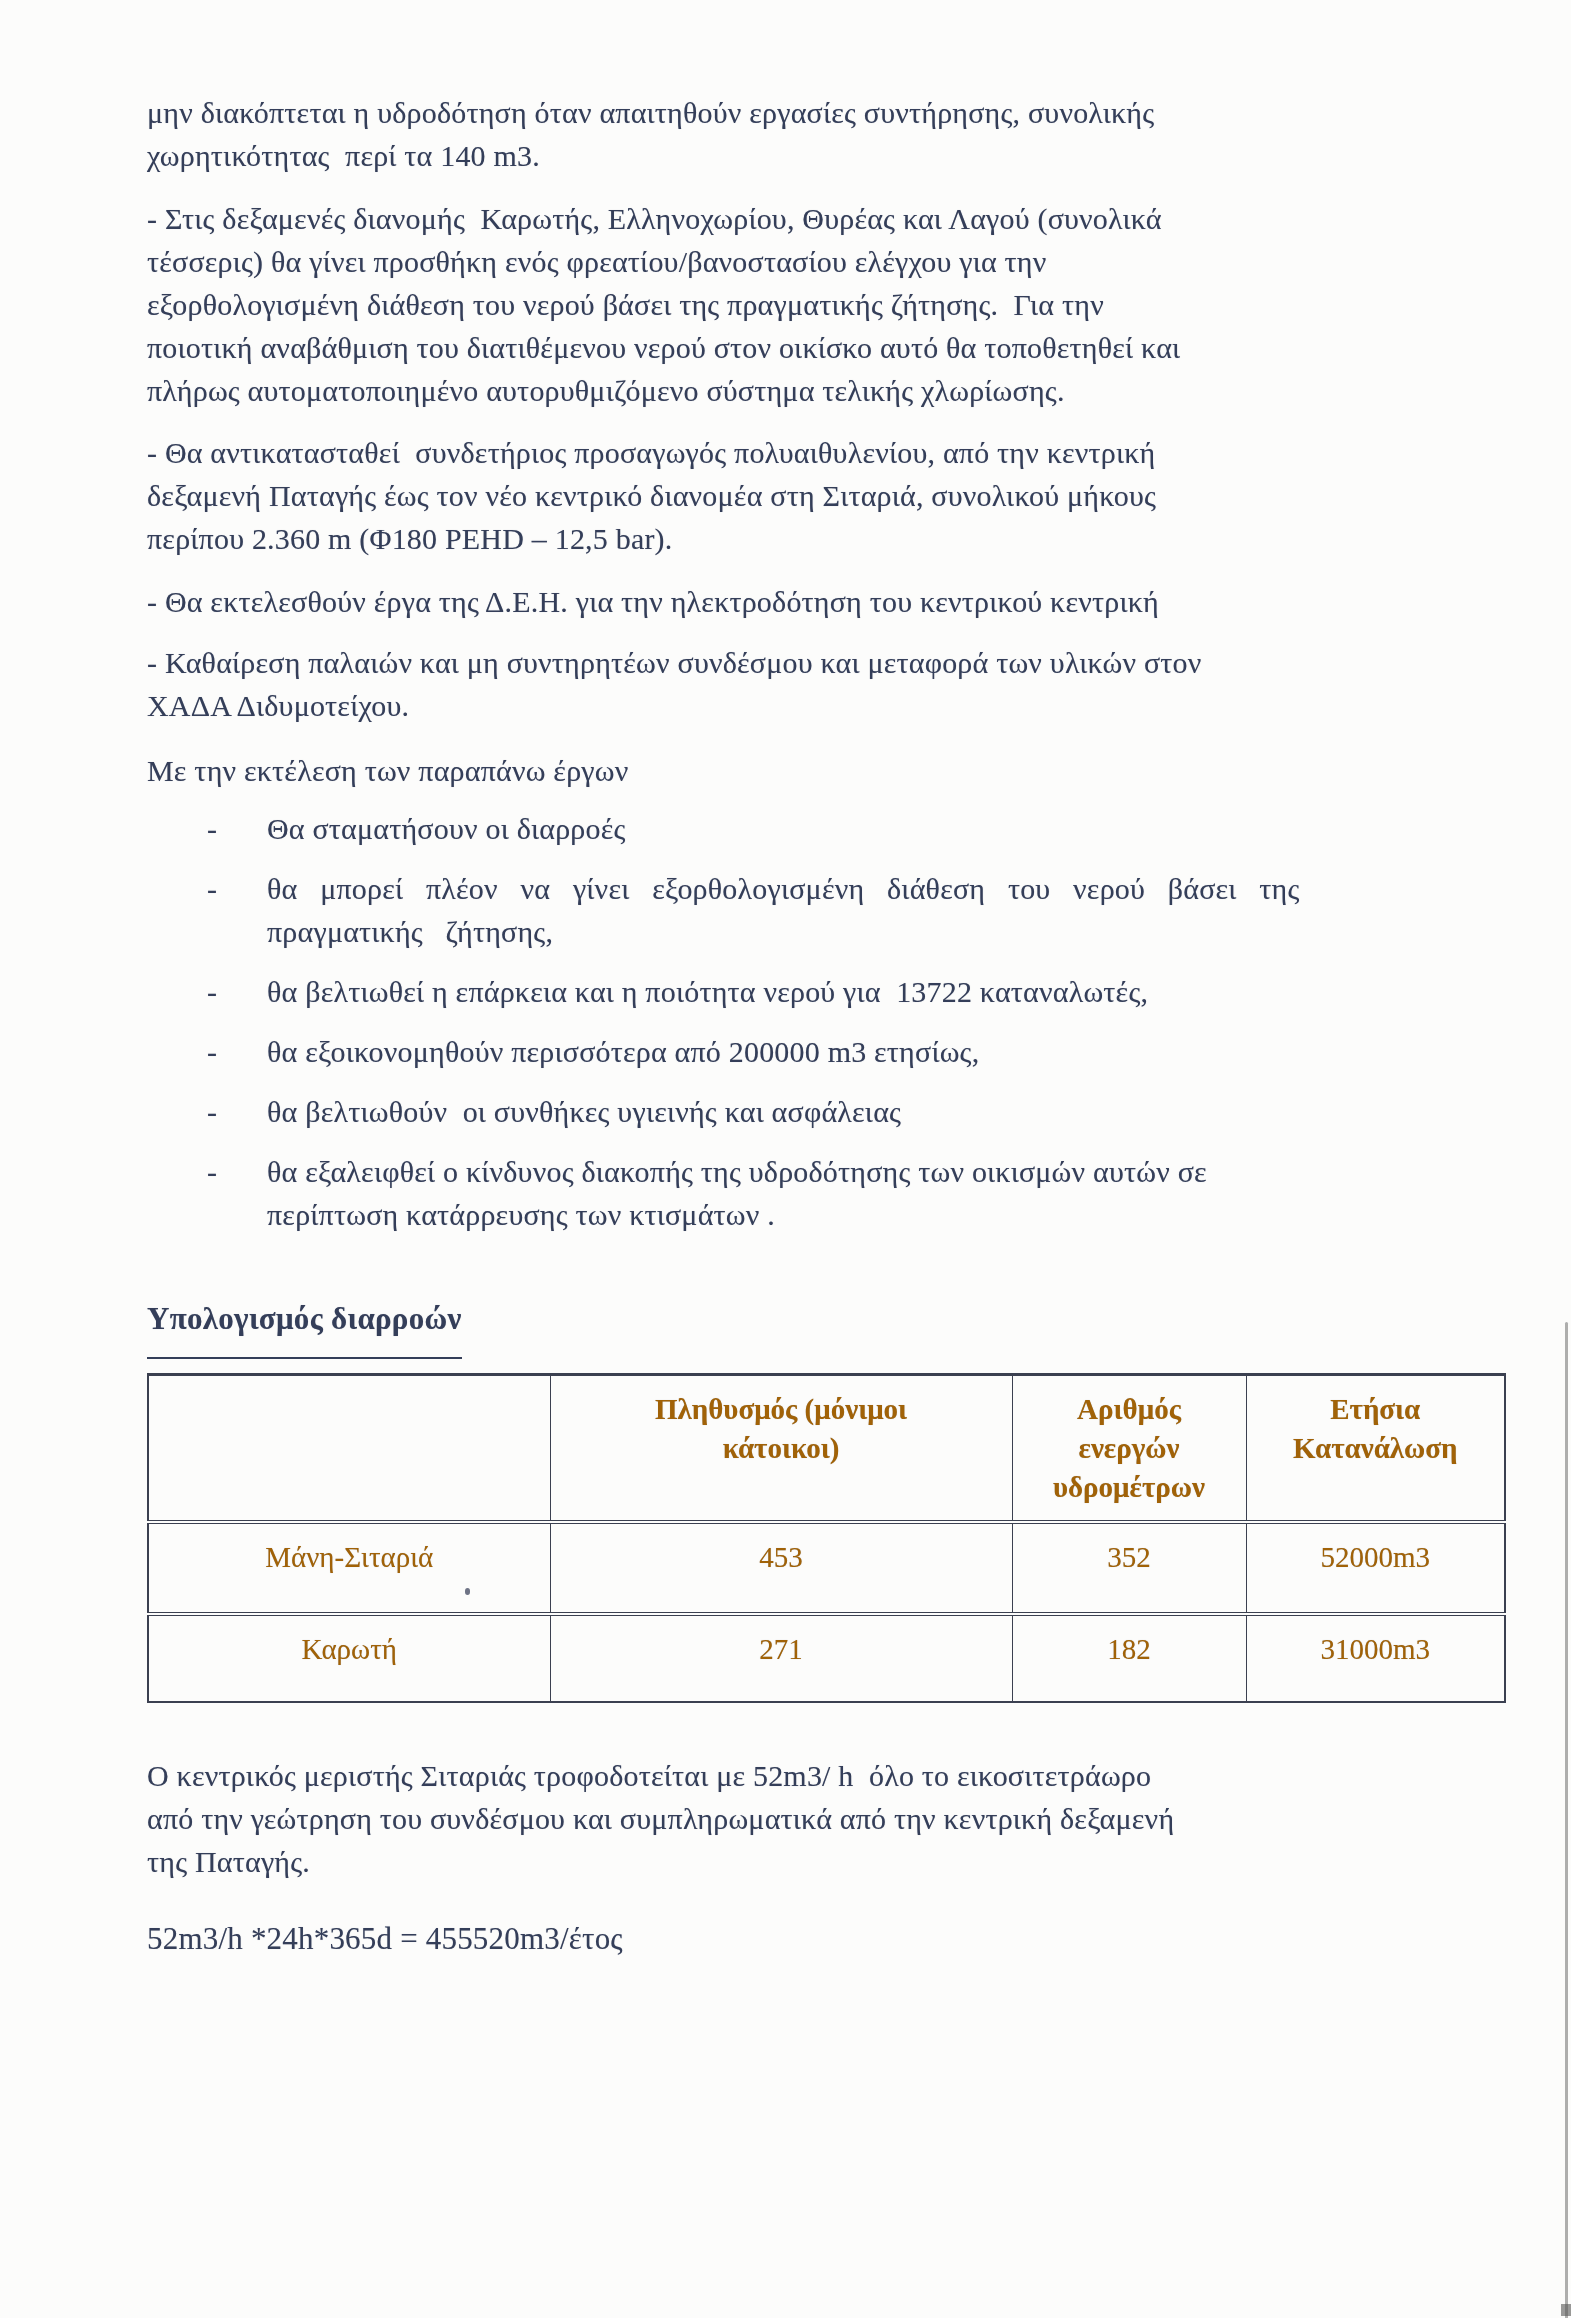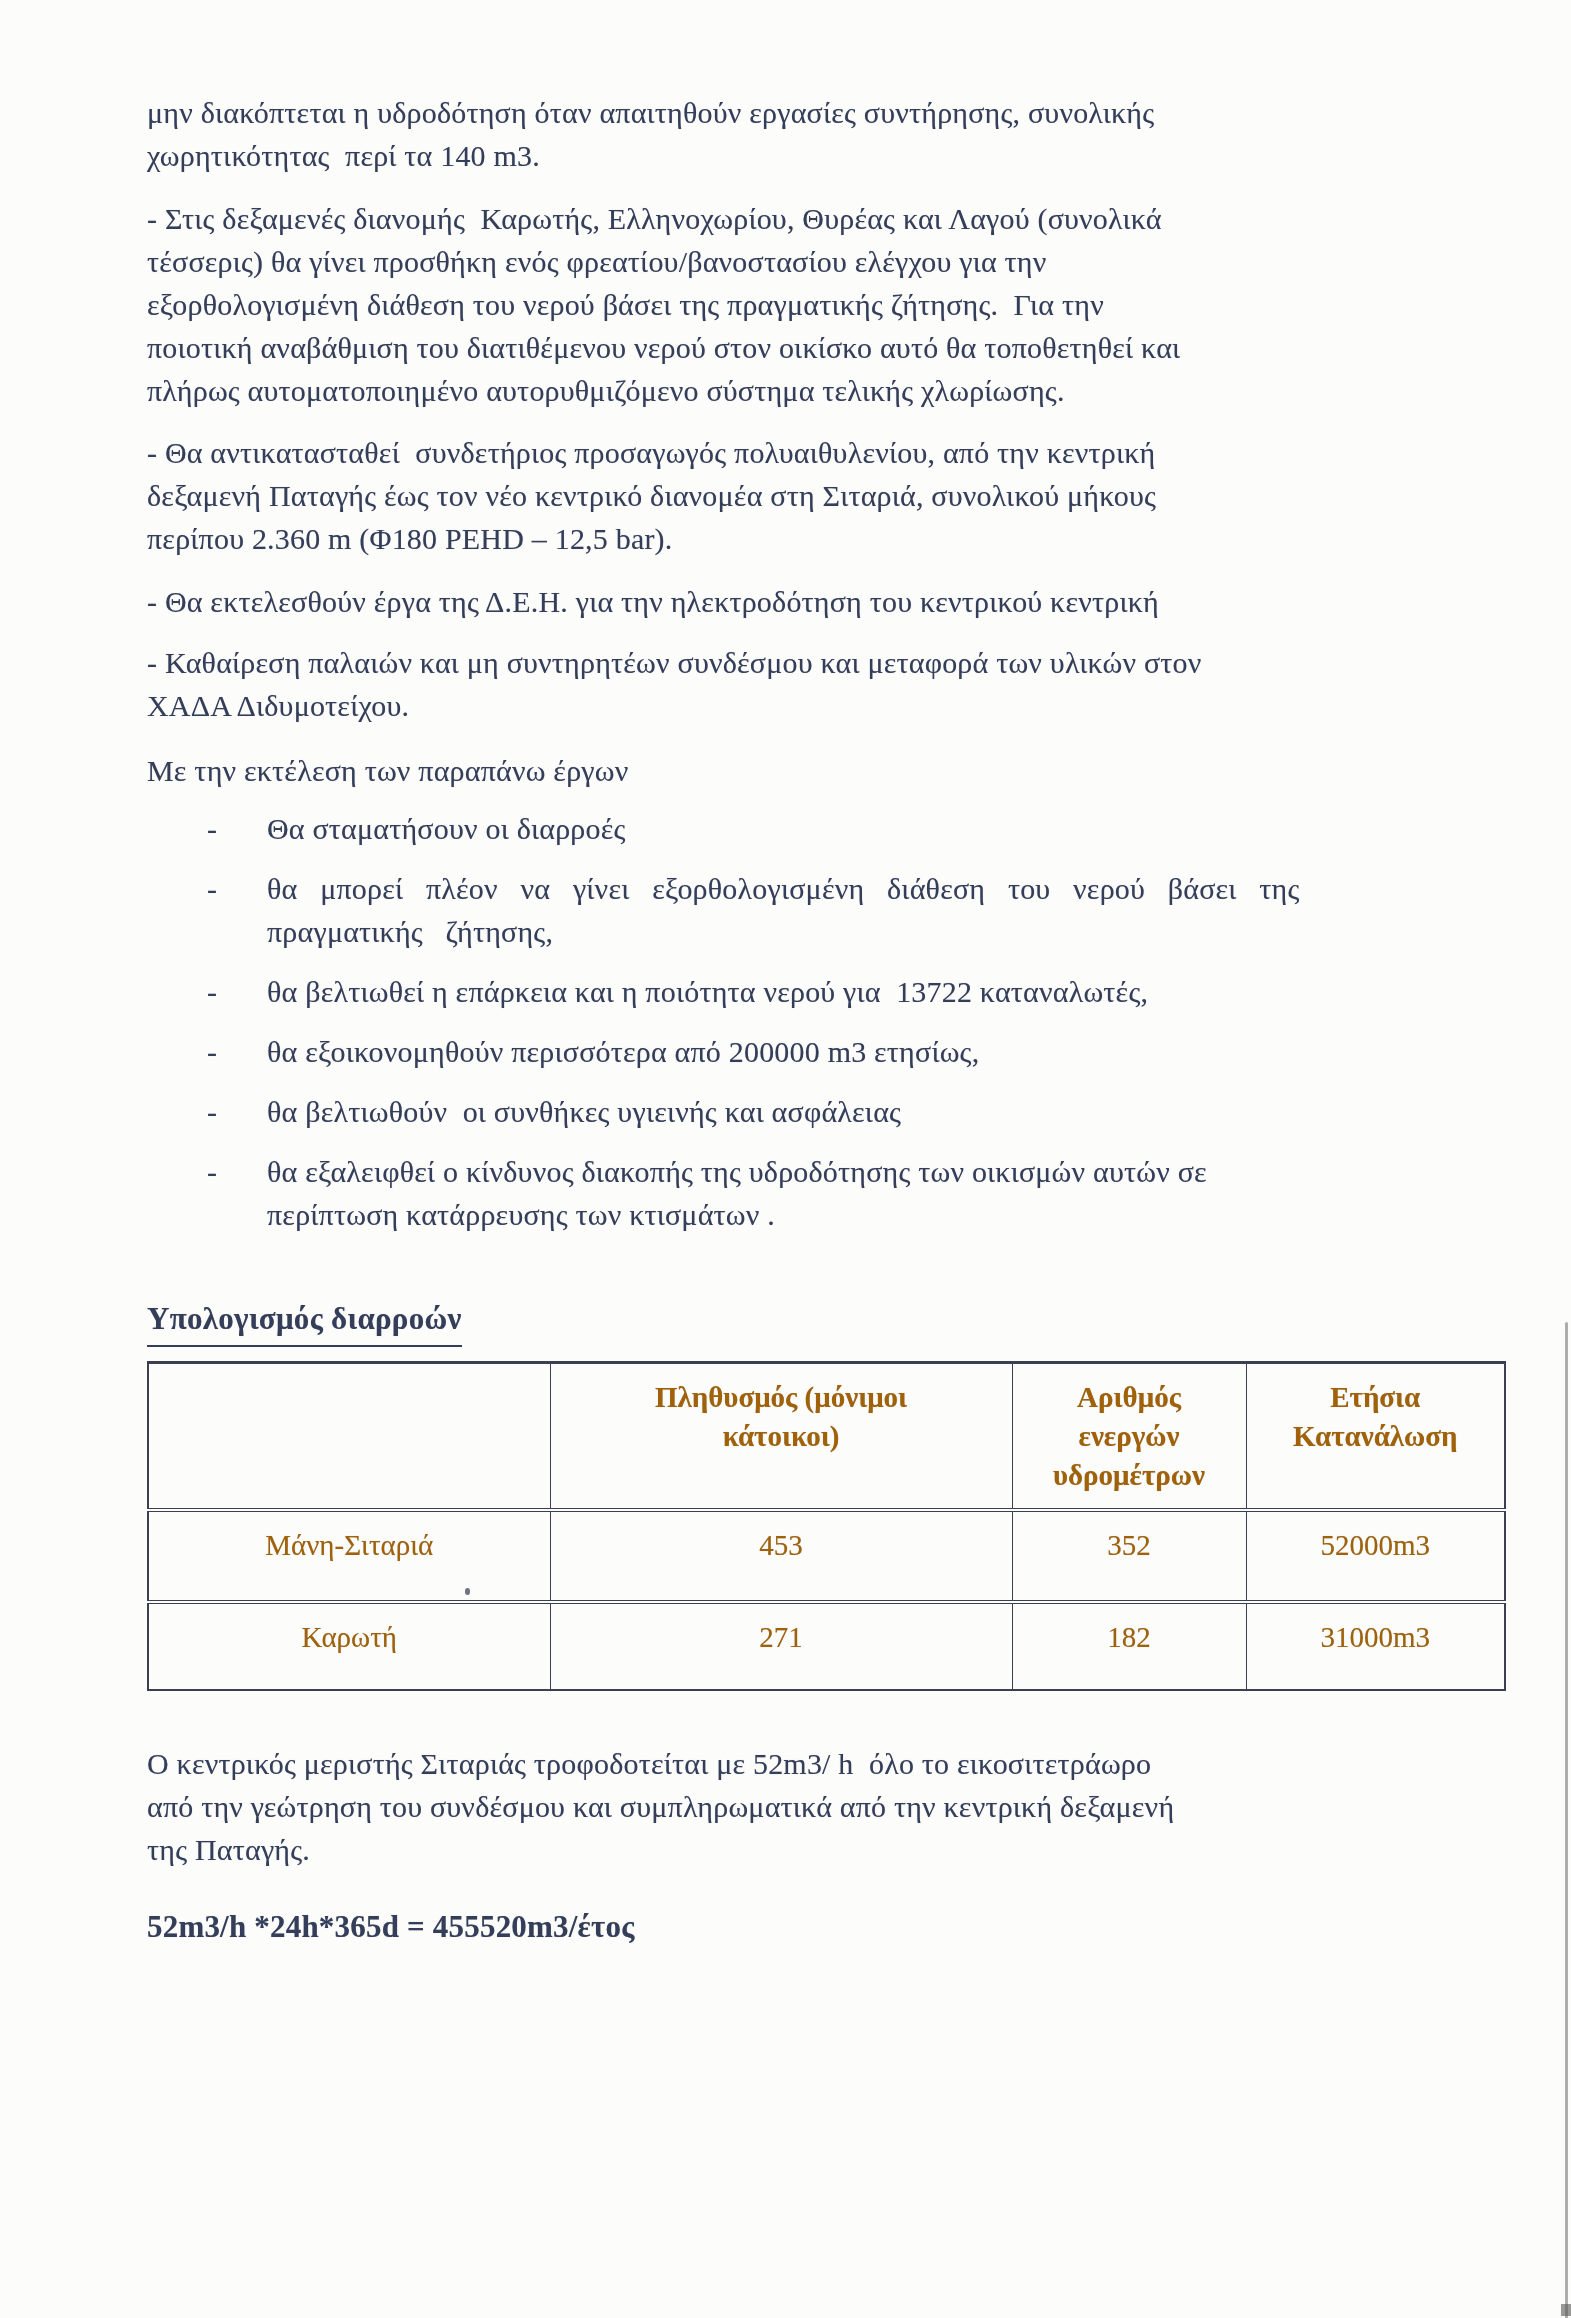--- a/index.html
+++ b/index.html
@@ -53,21 +53,21 @@
   .btext.wide { word-spacing: 0.5em; }
   .section-heading {
     margin-top: 65px;
     font-size: 31px;
     font-weight: bold;
     letter-spacing: 0.3px;
   }
   .section-heading span {
     display: inline-block;
     border-bottom: 2.3px solid #343e59;
-    padding-bottom: 8px;
+    padding-bottom: 20px;
   }
   table.leaks {
     margin-top: 14px;
     border-collapse: collapse;
     table-layout: fixed;
     width: 1356px;
     border: 2.3px solid #3b4050;
   }
   table.leaks col.c1 { width: 402px; }
   table.leaks col.c2 { width: 462px; }
@@ -94,21 +94,21 @@
   table.leaks tbody td {
     box-sizing: border-box;
     padding-top: 12.4px;
     line-height: 40px;
   }
   tr.r1 td { height: 122px; }
   tr.r2 td { height: 92px;  border-top: 4.6px double #3b4050; }
   tr.r3 td { height: 88px; border-top: 4.6px double #3b4050; }
   tr.r4 td { height: 77px; border-top: 4.6px double #3b4050; font-weight: bold; }
   .p7 { margin-top: 51px; }
-  .p8 { margin-top: 34px; font-size: 31px; font-weight: bold; }
+  .p8 { margin-top: 34px; font-size: 31px; }
   
   .edge-line {
     position: absolute;
     right: 3.9px;
     top: 1322px;
     bottom: 0;
     width: 3.1px;
     background: #6d6d6d;
     opacity: 0.55;
     border-radius: 1.5px;

